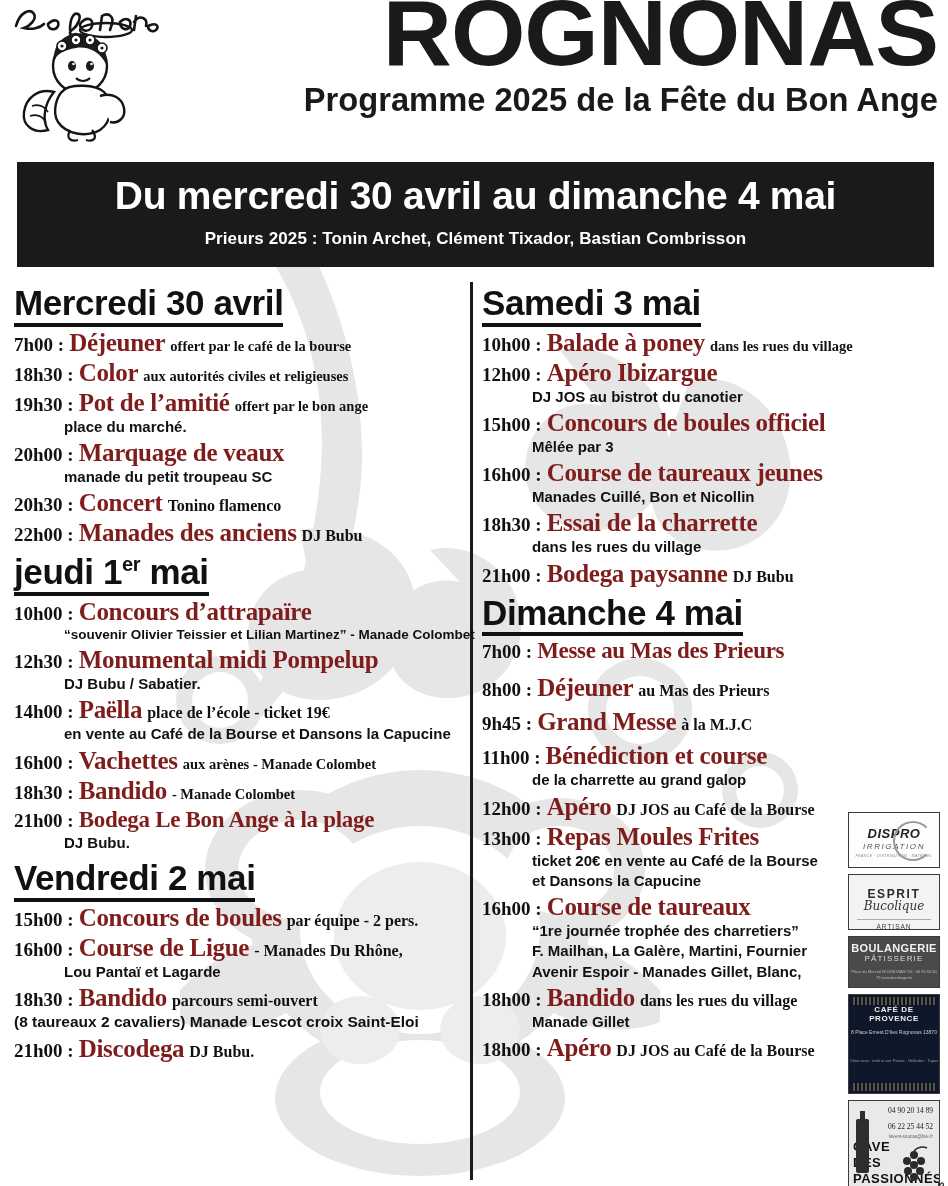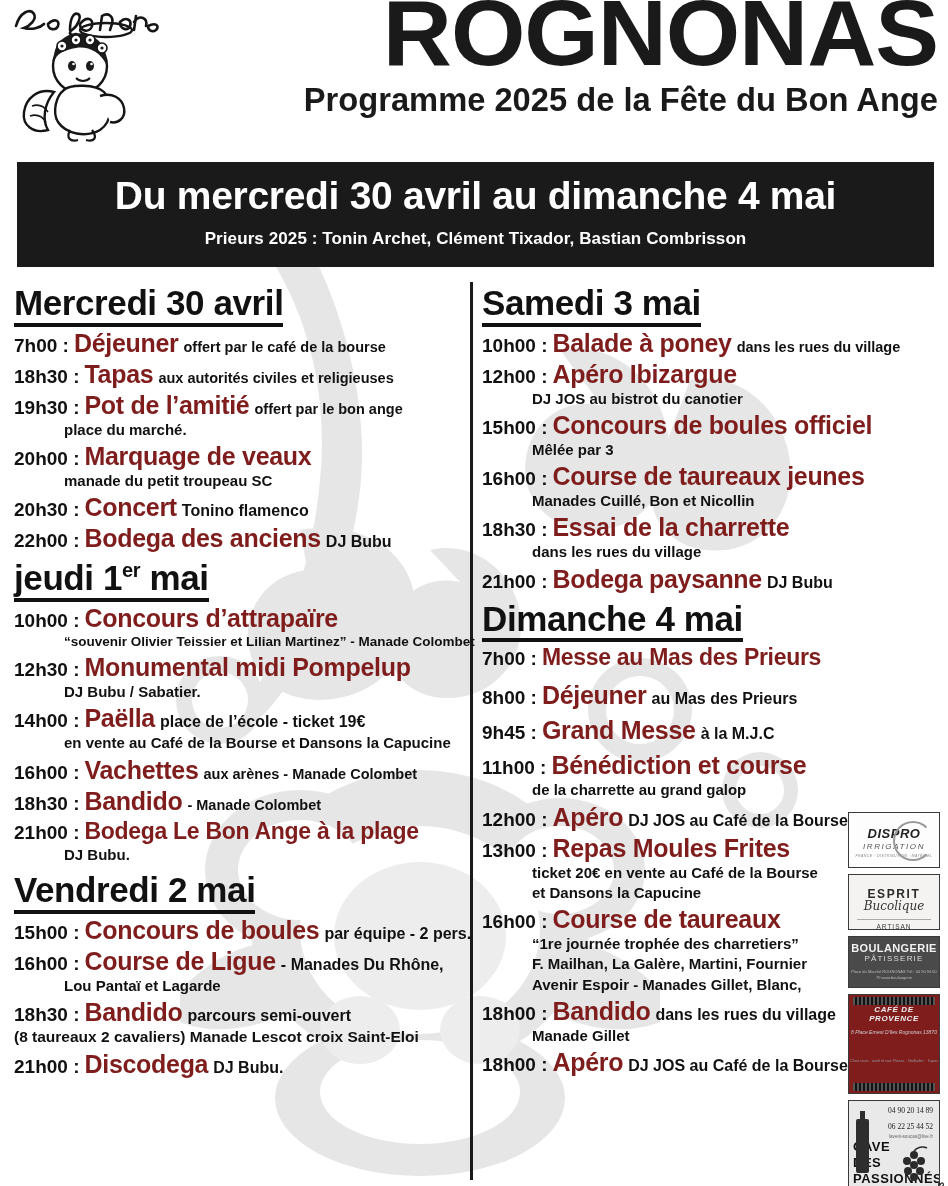--- a/index.html
+++ b/index.html
@@ -149,20 +149,21 @@
 
   
   .event {
     display: block;
     margin-bottom: 2px;
   }
   .event-line {
     display: flex;
     align-items: baseline;
     flex-wrap: nowrap;
+    font-family: Liberation Serif, serif;
   }
   .time {
     font-weight: bold;
     font-size: 19px;
     color: #111;
     white-space: nowrap;
     flex: 0 0 auto;
     padding-right: 5px;
   }
   .ev-title {
@@ -213,21 +214,21 @@
   .sponsor {
     width: 92px;
     border: 1px solid #3a3a3a;
     background: #fff;
     overflow: hidden;
     position: relative;
   }
   .sp-dispro { height: 56px; background: #fdfdfd; font-style: italic; }
   .sp-esprit { height: 56px; background: #f4f3f1; }
   .sp-boul   { height: 52px; background: #4a4a4a; }
-  .sp-cafe   { height: 100px; background: #7f1d1d; font-style: italic; }
+  .sp-cafe   { height: 100px; background: #0f172a; }
   .sp-cave   { height: 92px; background: #e9e9e9; }
 
   .sp-dispro .l1 {
     text-align: center; font-weight: bold; font-size: 13px;
     color: #222; letter-spacing: 0.5px; margin-top: 13px;
   }
   .sp-dispro .l2 {
     text-align: center; font-size: 8px; color: #555;
     letter-spacing: 1.6px; margin-top: 1px;
   }
@@ -445,21 +446,21 @@
           <div class="event-line">
             <span class="time">7h00 :</span>
             <span class="ev-title">Déjeuner</span>
             <span class="ev-note">offert par le café de la bourse</span>
           </div>
         </div>
 
         <div class="event">
           <div class="event-line">
             <span class="time">18h30 :</span>
-            <span class="ev-title">Tapas</span>
+            <span class="ev-title">Color</span>
             <span class="ev-note">aux autorités civiles et religieuses</span>
           </div>
         </div>
 
         <div class="event">
           <div class="event-line">
             <span class="time">19h30 :</span>
             <span class="ev-title">Pot de l’amitié</span>
             <span class="ev-note">offert par le bon ange</span>
           </div>
@@ -478,21 +479,21 @@
           <div class="event-line">
             <span class="time">20h30 :</span>
             <span class="ev-title">Concert</span>
             <span class="ev-note bigger">Tonino flamenco</span>
           </div>
         </div>
 
         <div class="event sp-2">
           <div class="event-line">
             <span class="time">22h00 :</span>
-            <span class="ev-title">Bodega des anciens</span>
+            <span class="ev-title">Manades des anciens</span>
             <span class="ev-note bigger">DJ Bubu</span>
           </div>
         </div>
       </div>
 
       <div class="day-block">
         <div class="day-head"><span>jeudi 1</span><span class="sup">er</span><span> mai</span></div>
 
         <div class="event">
           <div class="event-line">

